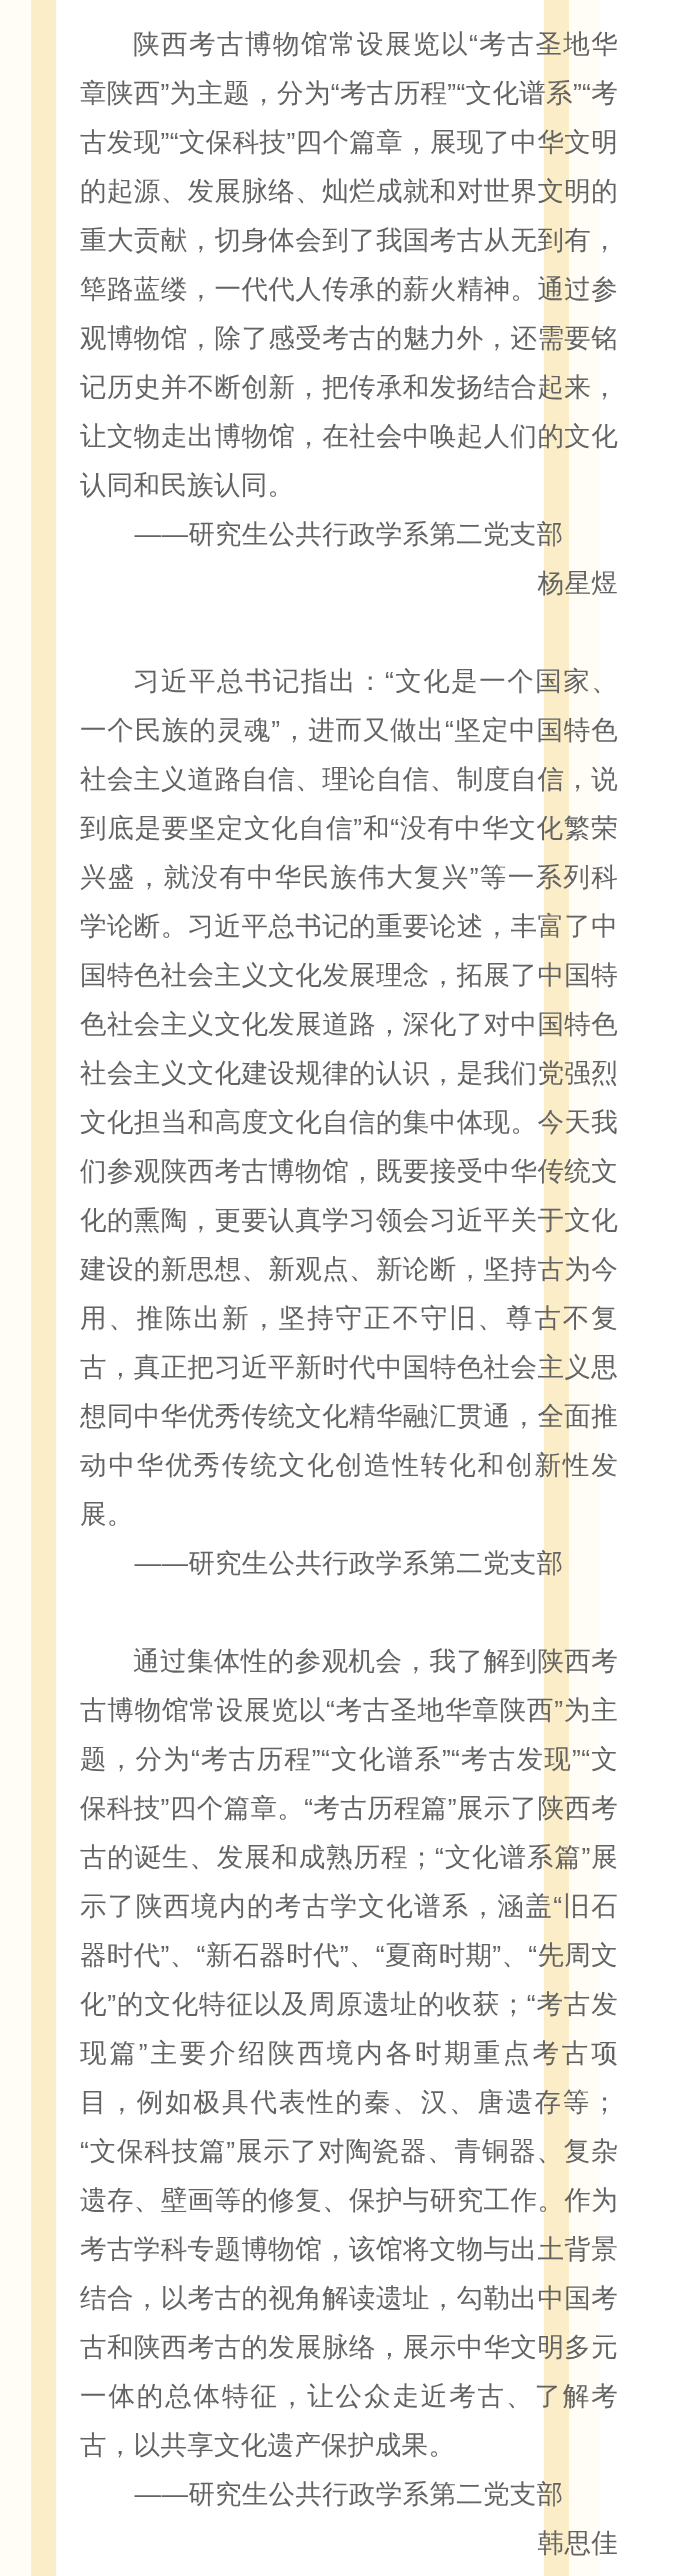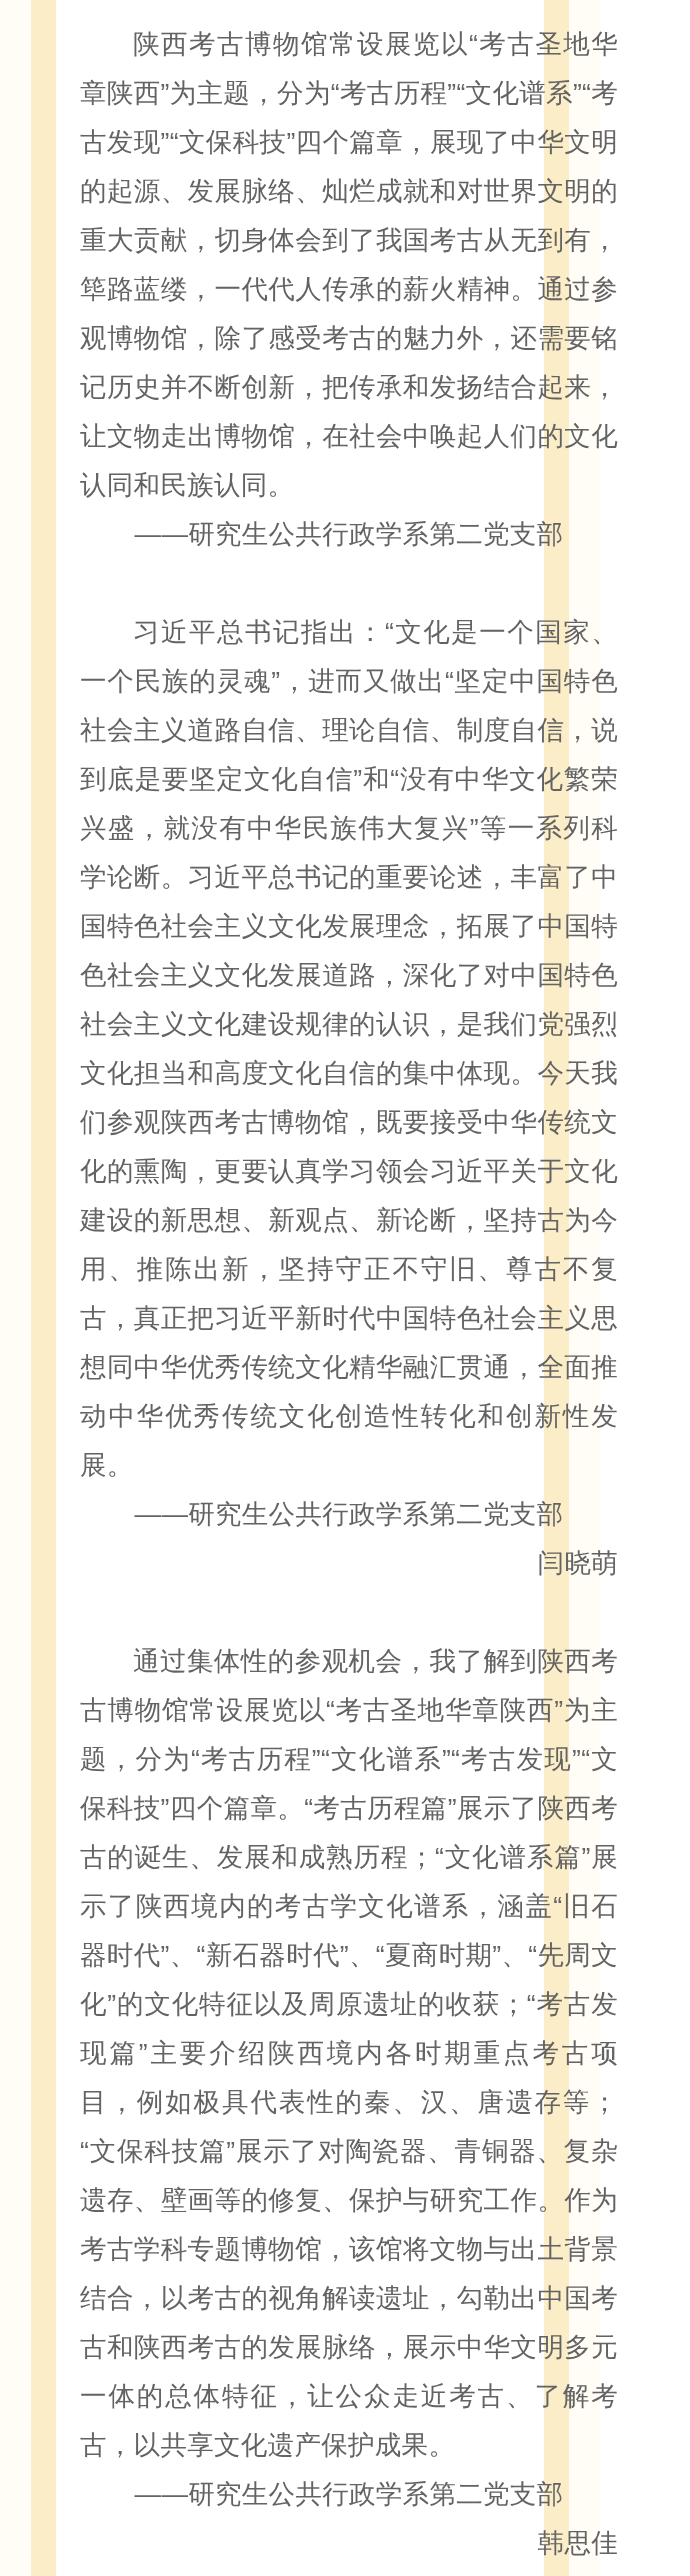--- a/index.html
+++ b/index.html
@@ -77,26 +77,26 @@
 <div class="page">
   <div class="stripe left"></div>
   <div class="stripe right"></div>
   <div class="card"></div>
 
   <div class="content">
 
     <section class="reflection">
       <p class="body-text">陕西考古博物馆常设展览以“考古圣地华章陕西”为主题，分为“考古历程”“文化谱系”“考古发现”“文保科技”四个篇章，展现了中华文明的起源、发展脉络、灿烂成就和对世界文明的重大贡献，切身体会到了我国考古从无到有，筚路蓝缕，一代代人传承的薪火精神。通过参观博物馆，除了感受考古的魅力外，还需要铭记历史并不断创新，把传承和发扬结合起来，让文物走出博物馆，在社会中唤起人们的文化认同和民族认同。</p>
       <p class="attribution">——研究生公共行政学系第二党支部</p>
+      <p class="signer">杨星煜</p>
     </section>
 
     <section class="reflection">
       <p class="body-text">习近平总书记指出：“文化是一个国家、一个民族的灵魂”，进而又做出“坚定中国特色社会主义道路自信、理论自信、制度自信，说到底是要坚定文化自信”和“没有中华文化繁荣兴盛，就没有中华民族伟大复兴”等一系列科学论断。习近平总书记的重要论述，丰富了中国特色社会主义文化发展理念，拓展了中国特色社会主义文化发展道路，深化了对中国特色社会主义文化建设规律的认识，是我们党强烈文化担当和高度文化自信的集中体现。今天我们参观陕西考古博物馆，既要接受中华传统文化的熏陶，更要认真学习领会习近平关于文化建设的新思想、新观点、新论断，坚持古为今用、推陈出新，坚持守正不守旧、尊古不复古，真正把习近平新时代中国特色社会主义思想同中华优秀传统文化精华融汇贯通，全面推动中华优秀传统文化创造性转化和创新性发展。</p>
       <p class="attribution">——研究生公共行政学系第二党支部</p>
-      <p class="signer">闫晓萌</p>
     </section>
 
     <section class="reflection">
       <p class="body-text">通过集体性的参观机会，我了解到陕西考古博物馆常设展览以“考古圣地华章陕西”为主题，分为“考古历程”“文化谱系”“考古发现”“文保科技”四个篇章。“考古历程篇”展示了陕西考古的诞生、发展和成熟历程；“文化谱系篇”展示了陕西境内的考古学文化谱系，涵盖“旧石器时代”、“新石器时代”、“夏商时期”、“先周文化”的文化特征以及周原遗址的收获；“考古发现篇”主要介绍陕西境内各时期重点考古项目，例如极具代表性的秦、汉、唐遗存等；“文保科技篇”展示了对陶瓷器、青铜器、复杂遗存、壁画等的修复、保护与研究工作。作为考古学科专题博物馆，该馆将文物与出土背景结合，以考古的视角解读遗址，勾勒出中国考古和陕西考古的发展脉络，展示中华文明多元一体的总体特征，让公众走近考古、了解考古，以共享文化遗产保护成果。</p>
       <p class="attribution">——研究生公共行政学系第二党支部</p>
       <p class="signer">韩思佳</p>
     </section>
 
   </div>
 </div>

